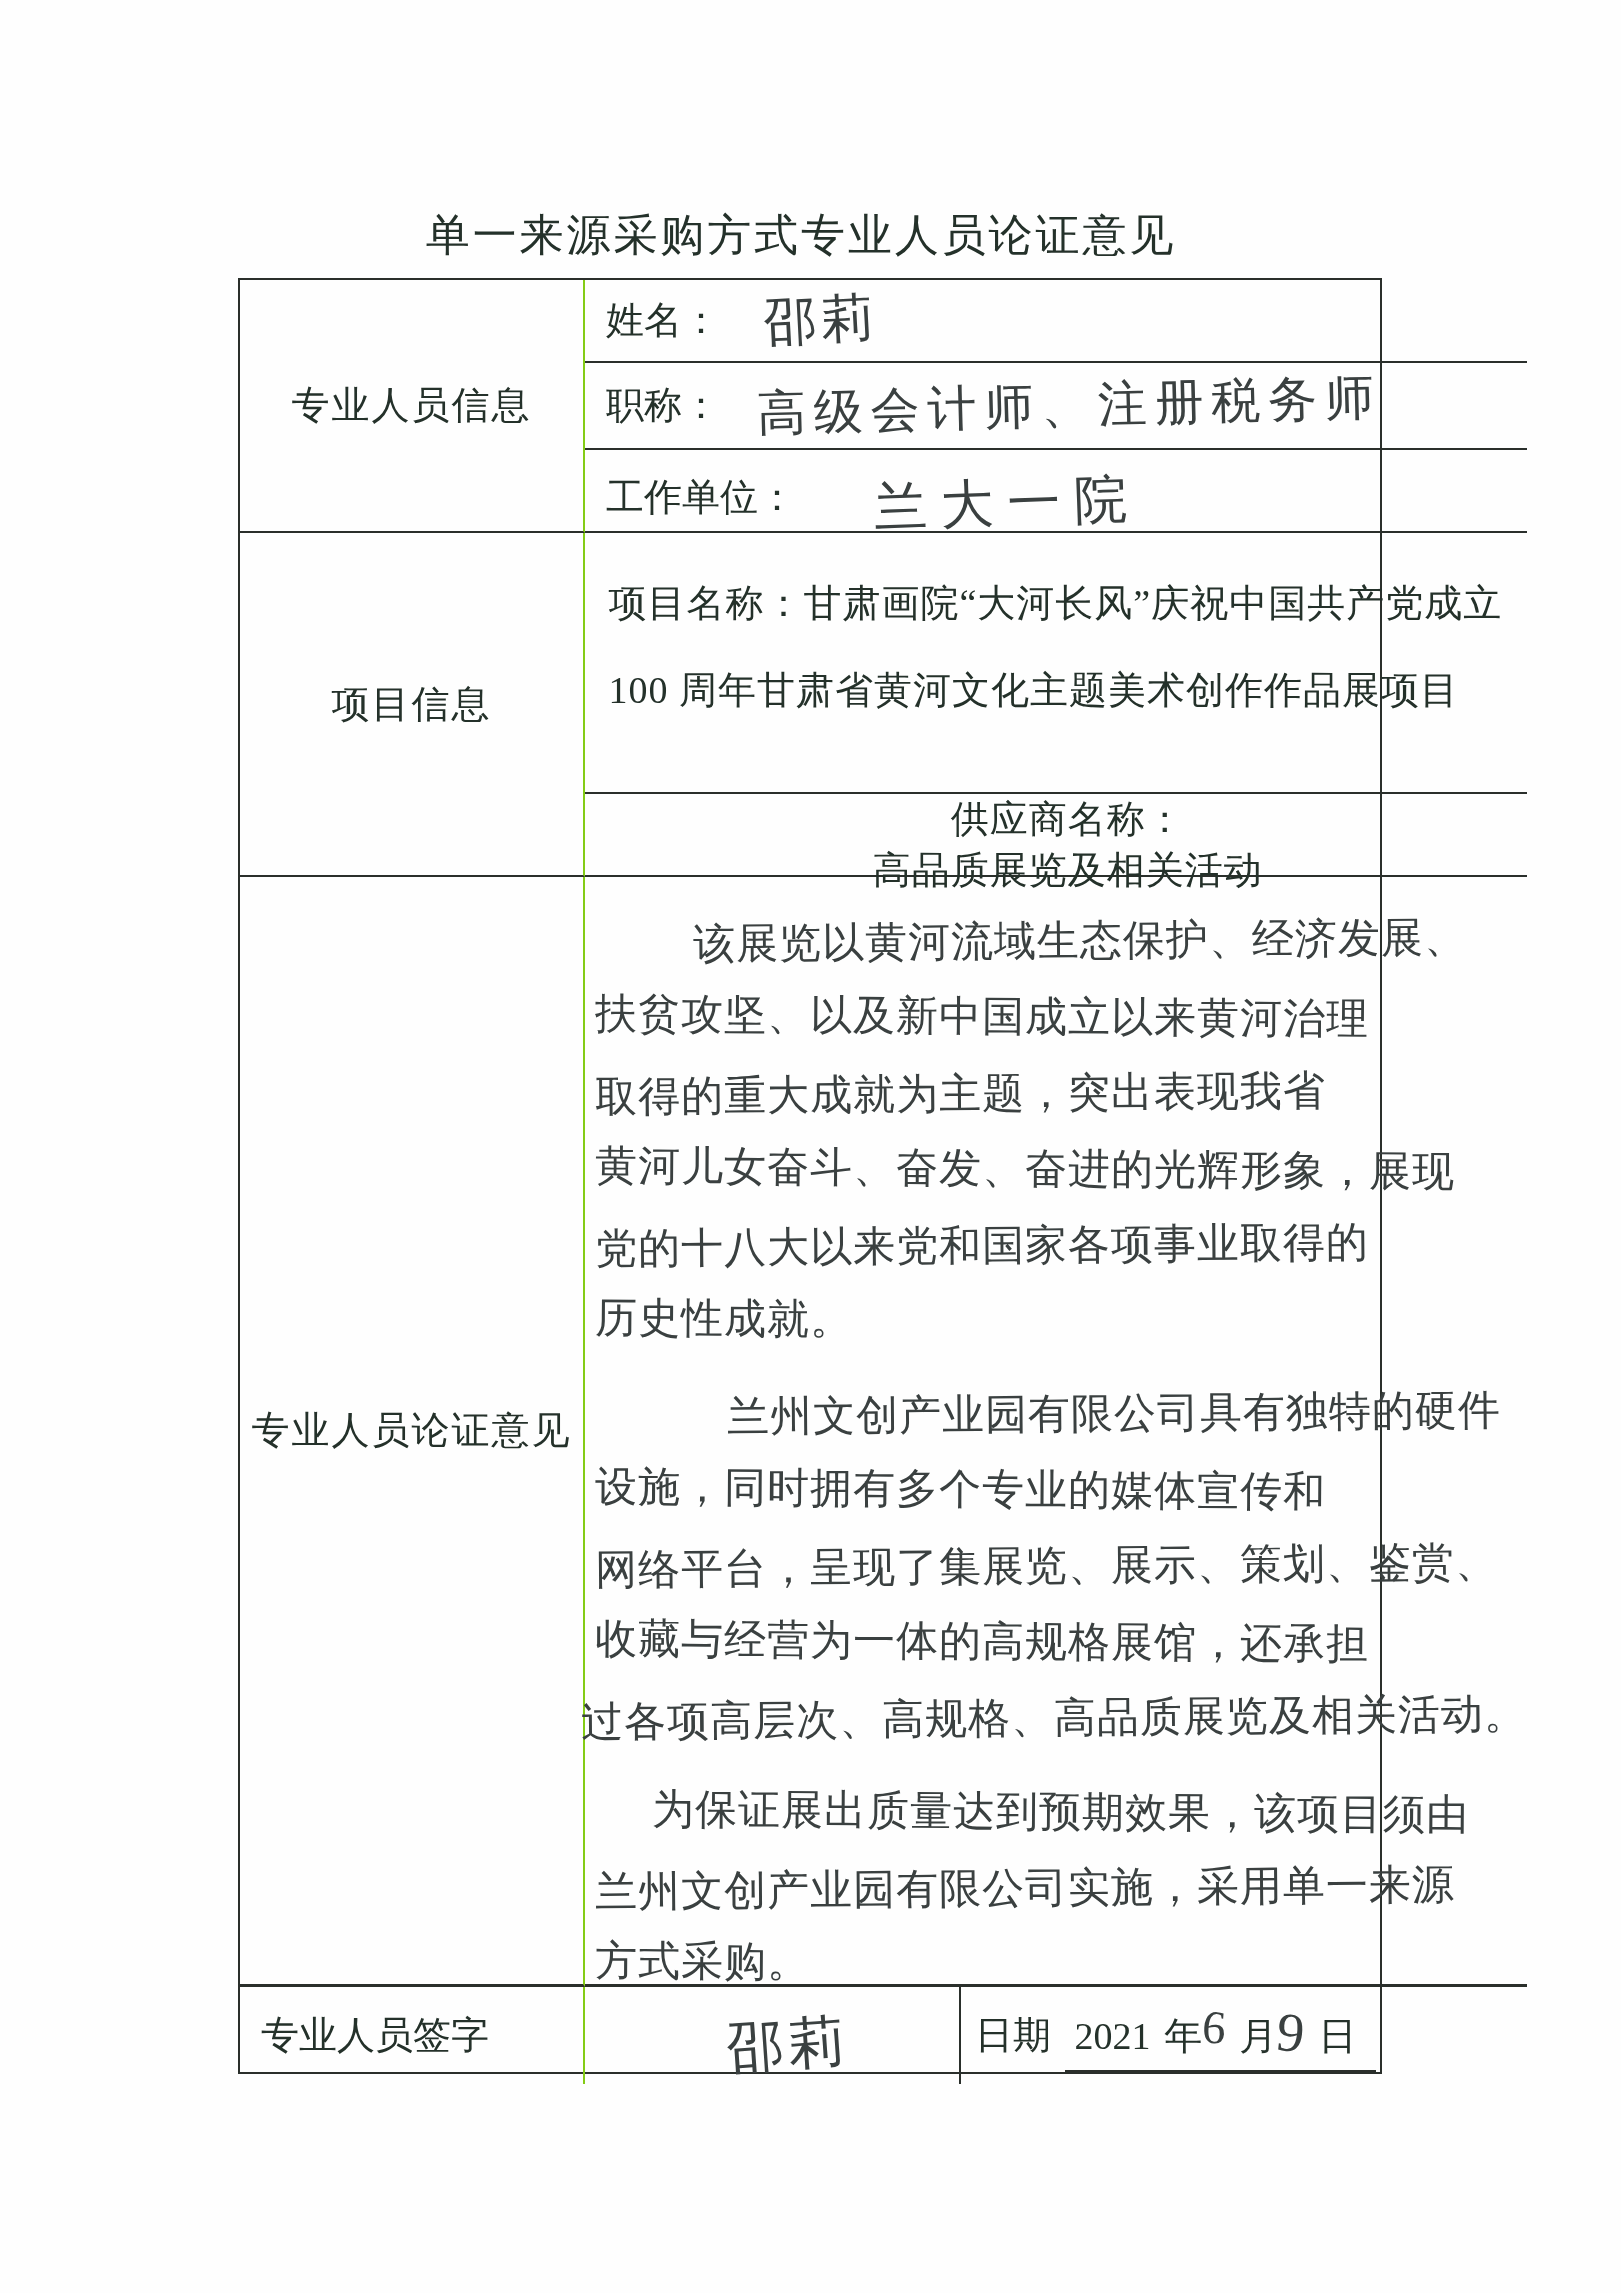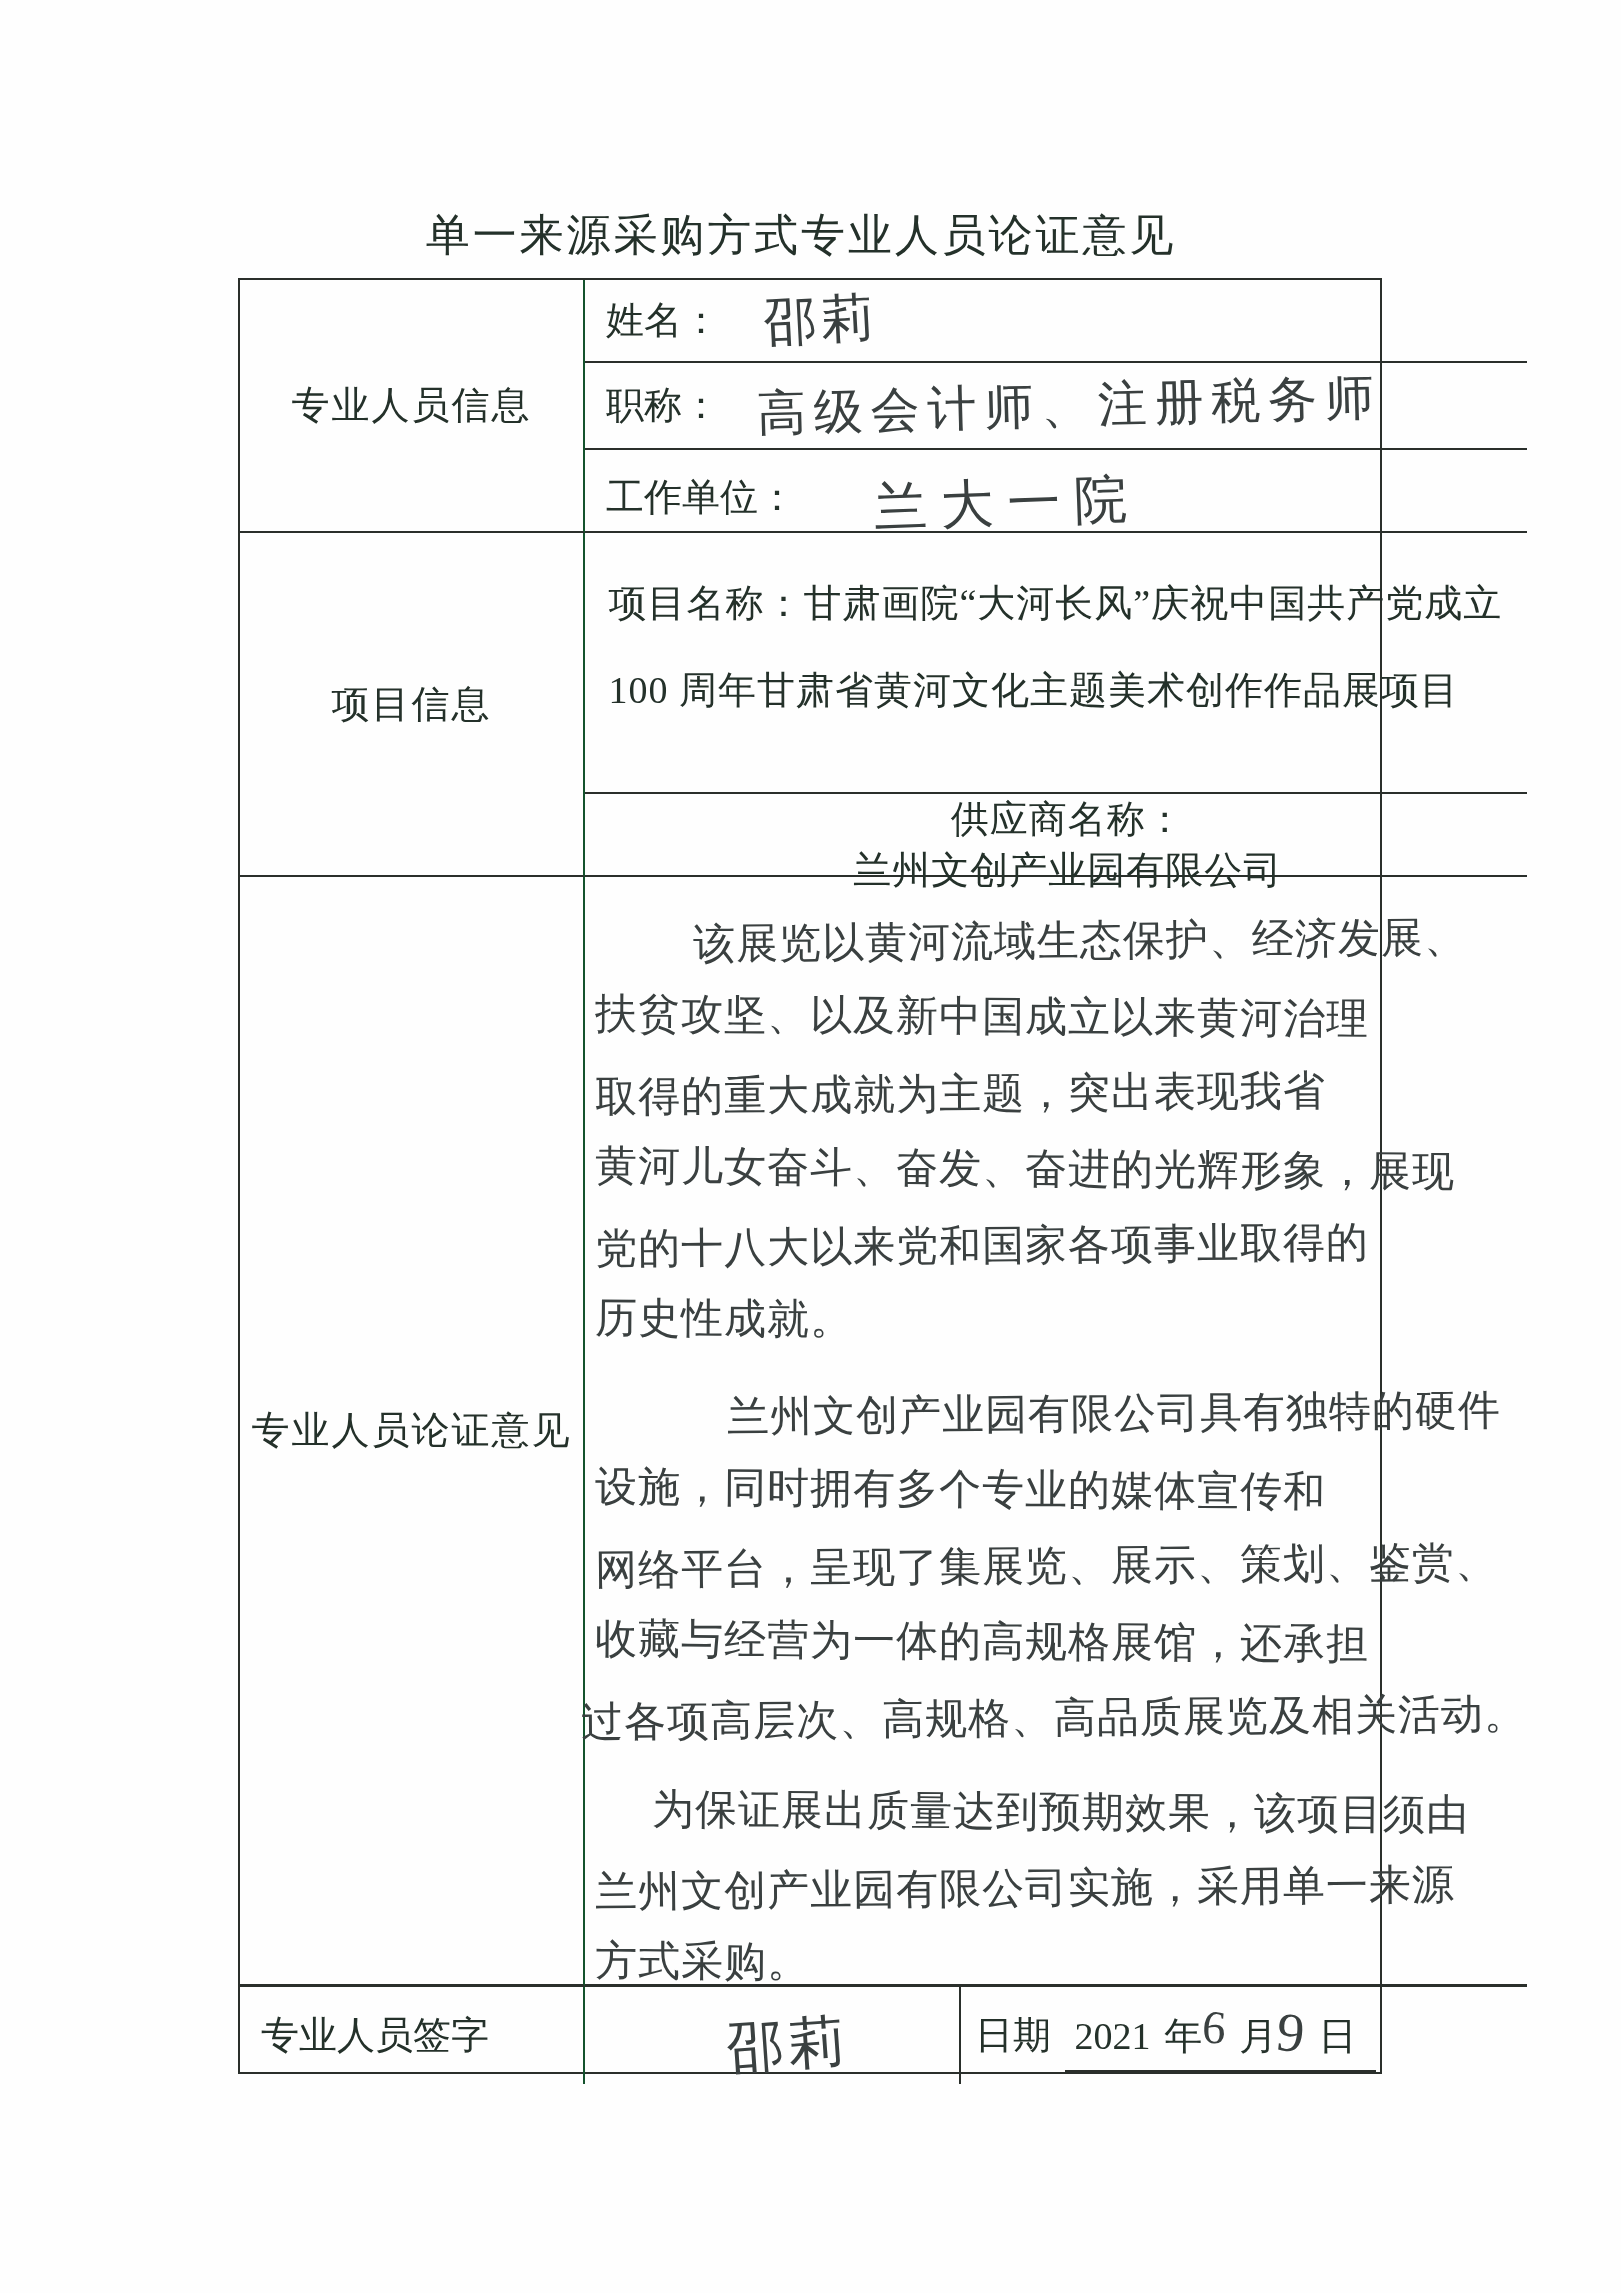--- a/index.html
+++ b/index.html
@@ -24,21 +24,21 @@
     left:238px;top:278px;
     width:1144px;height:1796px;
     border:2.9px solid #2a2f2b;
     box-sizing:border-box;
     display:grid;
     grid-template-columns:345px 1fr;
     grid-template-rows:83px 87px 83px 261px 83px 1110px auto;
     background:#fefefe;
   }
   .cell{box-sizing:border-box;position:relative;overflow:visible;}
-  .bR{border-right:2px solid #14532d;}
+  .bR{border-right:2px solid #84cc16;}
   .bB{border-bottom:2px solid #2a2f2b;}
   .bB3{border-bottom:2.9px solid #2a2f2b;}
   .bB4{border-bottom:3.9px solid #2a2f2b;}
   .labelcell{
     display:flex;align-items:center;justify-content:center;
     font-size:38px;letter-spacing:2px;
   }
   .fieldrow{
     display:flex;align-items:center;
     padding-left:21px;
@@ -145,21 +145,21 @@
     <div class="cell bR bB3 labelcell" style="grid-row:4/6;grid-column:1;">
       <span>项目信息</span>
     </div>
 
     <div class="cell bB projcell" style="grid-row:4;grid-column:2;">
       <span>项目名称：</span><span>甘肃画院“大河长风”庆祝中国共产党成立 100 周年甘肃省黄河文化主题美术创作作品展项目</span>
     </div>
 
     <div class="cell bB3 suppliercell" style="grid-row:5;grid-column:2;">
       <span>供应商名称：</span>
-      <span>兰州文创产业园有限公司</span>
+      <span>高品质展览及相关活动</span>
     </div>
 
     <div class="cell bR bB4 labelcell" style="grid-row:6;grid-column:1;">
       <span>专业人员论证意见</span>
     </div>
 
     <div class="cell bB4 opinioncell" style="grid-row:6;grid-column:2;">
       <div class="op-line hand op-ind1">该展览以黄河流域生态保护、经济发展、</div>
       <div class="op-line hand">扶贫攻坚、以及新中国成立以来黄河治理</div>
       <div class="op-line hand">取得的重大成就为主题，突出表现我省</div>

